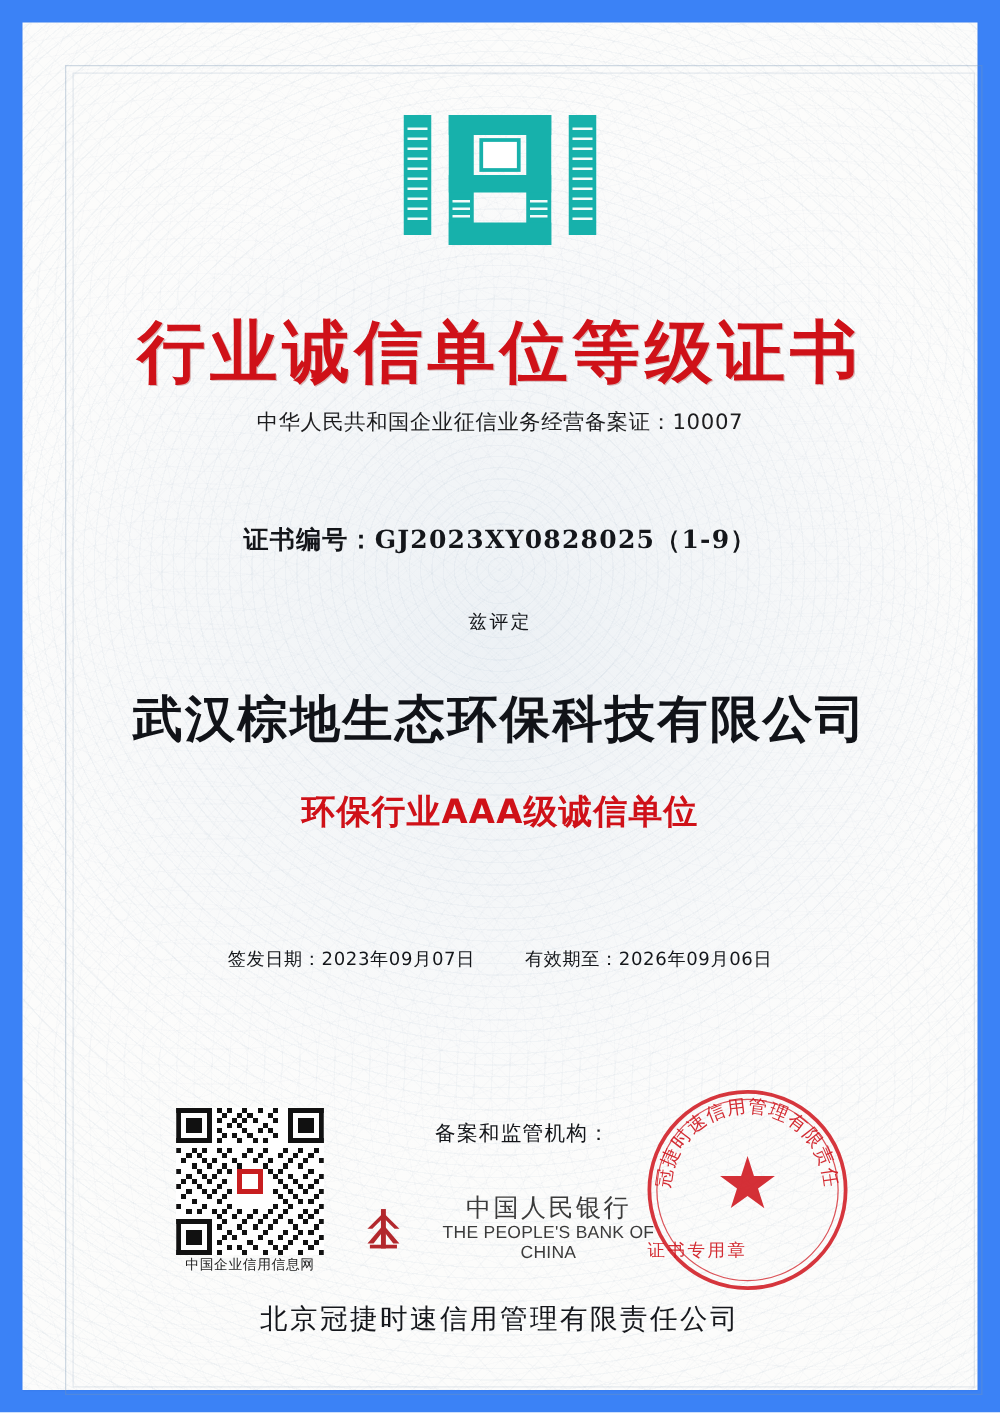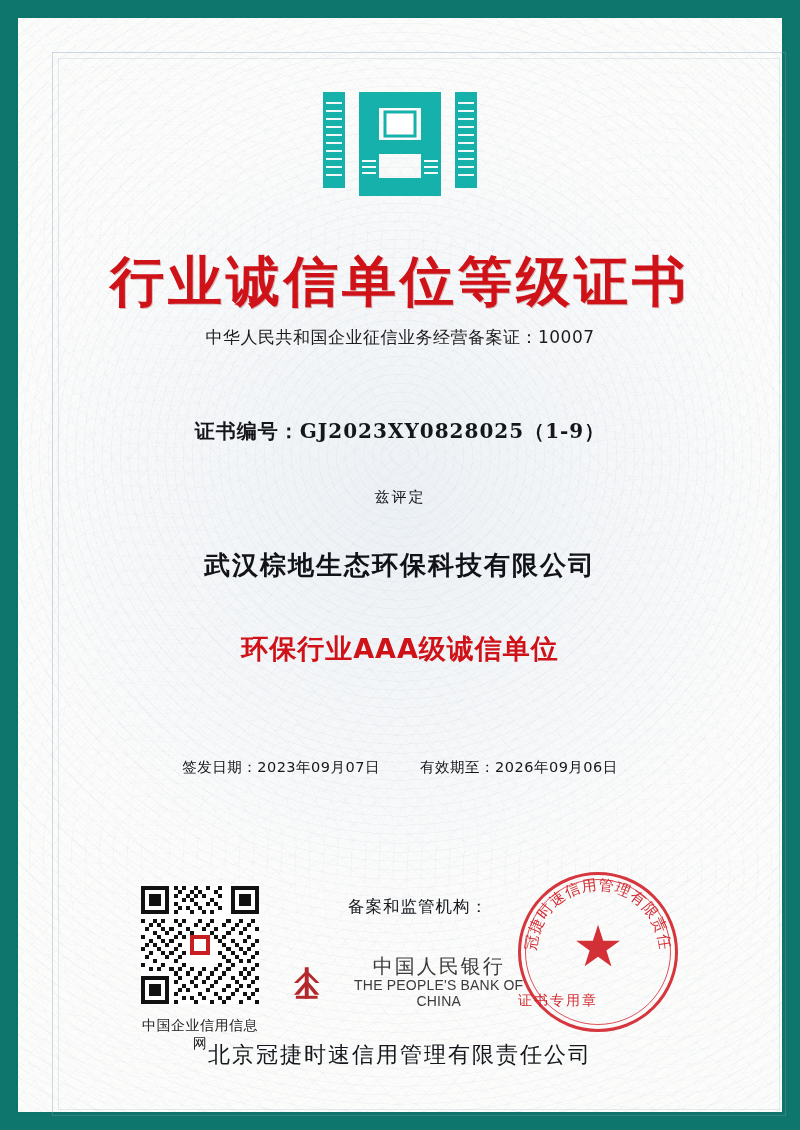--- a/index.html
+++ b/index.html
@@ -11,21 +11,21 @@
     width: 800px;
     height: 1130px;
     font-family: "Liberation Sans", sans-serif;
     overflow: hidden;
   }
 
   .page {
     position: relative;
     width: 800px;
     height: 1130px;
-    background: #0f766e;
+    background: #3b82f6;
   }
 
   
   .paper {
     position: absolute;
     left: 18px;
     top: 18px;
     width: 764px;
     height: 1094px;
     background:
@@ -131,21 +131,21 @@
     color: #14161a;
     letter-spacing: 2px;
   }
 
   .company {
     position: absolute;
     top: 530px;
     left: 0;
     right: 0;
     font-family: "DejaVu Sans", "Liberation Sans", sans-serif;
-    font-size: 26px;
+    font-size: 40px;
     font-weight: bold;
     color: #111318;
     letter-spacing: 2px;
   }
 
   .award {
     position: absolute;
     top: 613px;
     left: 0;
     right: 0;
@@ -200,22 +200,22 @@
     text-align: center;
   }
   .qr {
     width: 118px;
     height: 118px;
     margin: 0 auto;
     background-color: #fff;
     position: relative;
   }
   .qr-caption {
-    margin-top: 13px;
-    font-size: 14px;
+    margin-top: 0;
+    font-size: 11px;
     color: #222;
     letter-spacing: 0.5px;
     font-family: Liberation Sans, sans-serif;
   }
 
   .reg-block {
     position: absolute;
     left: 272px;
     top: 16px;
     width: 256px;

